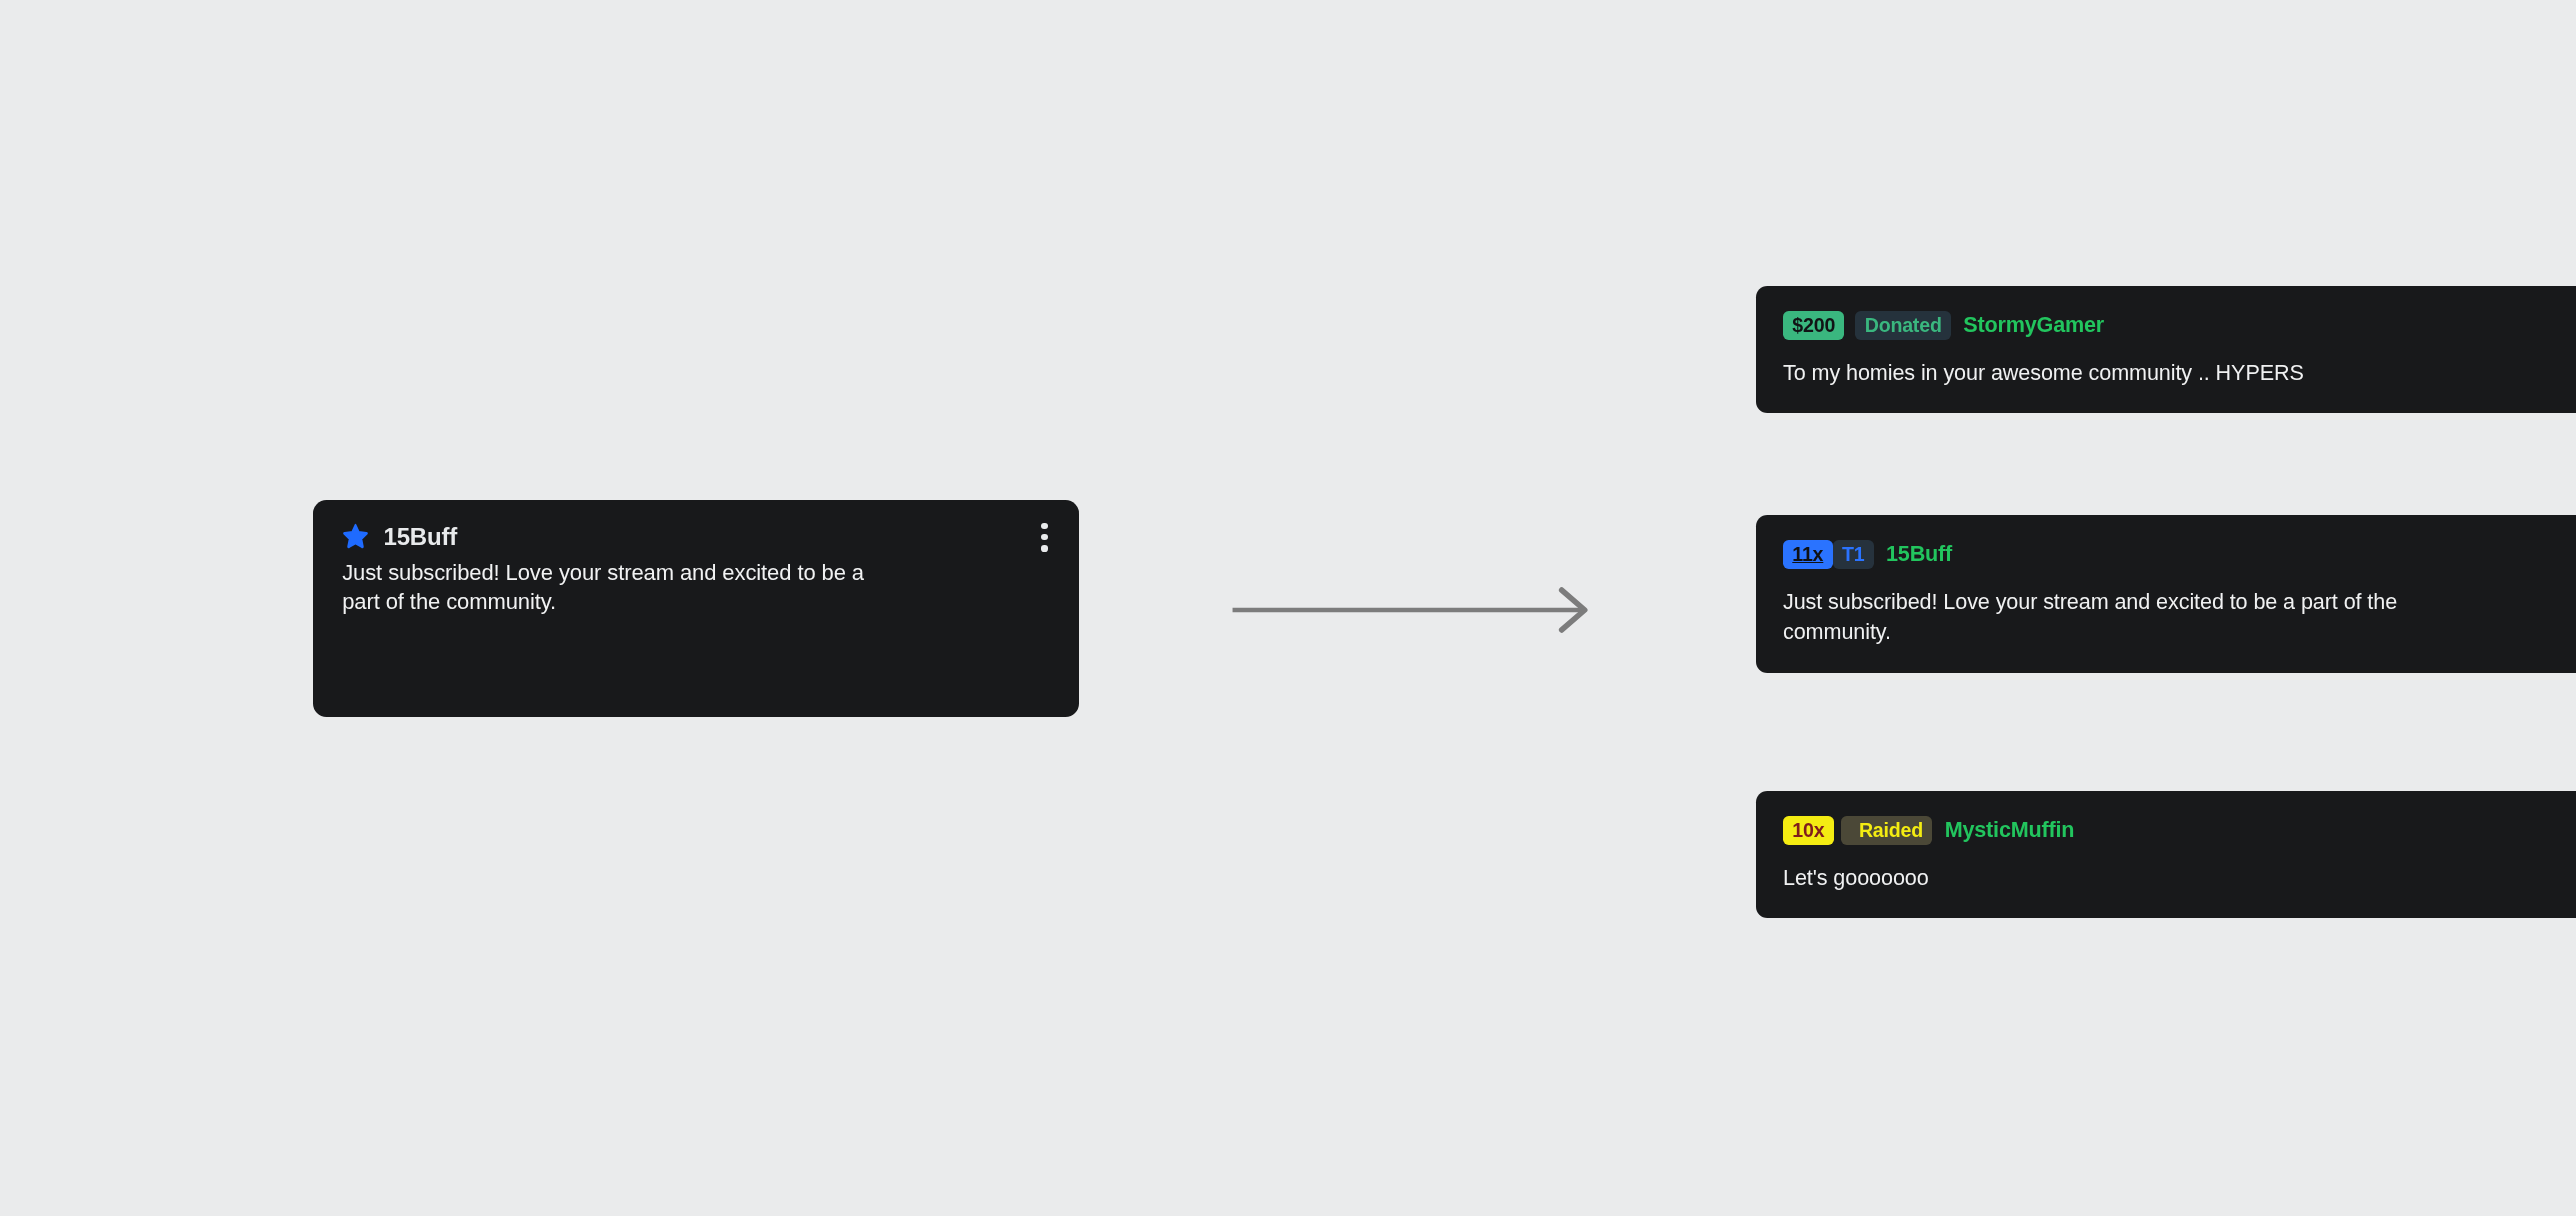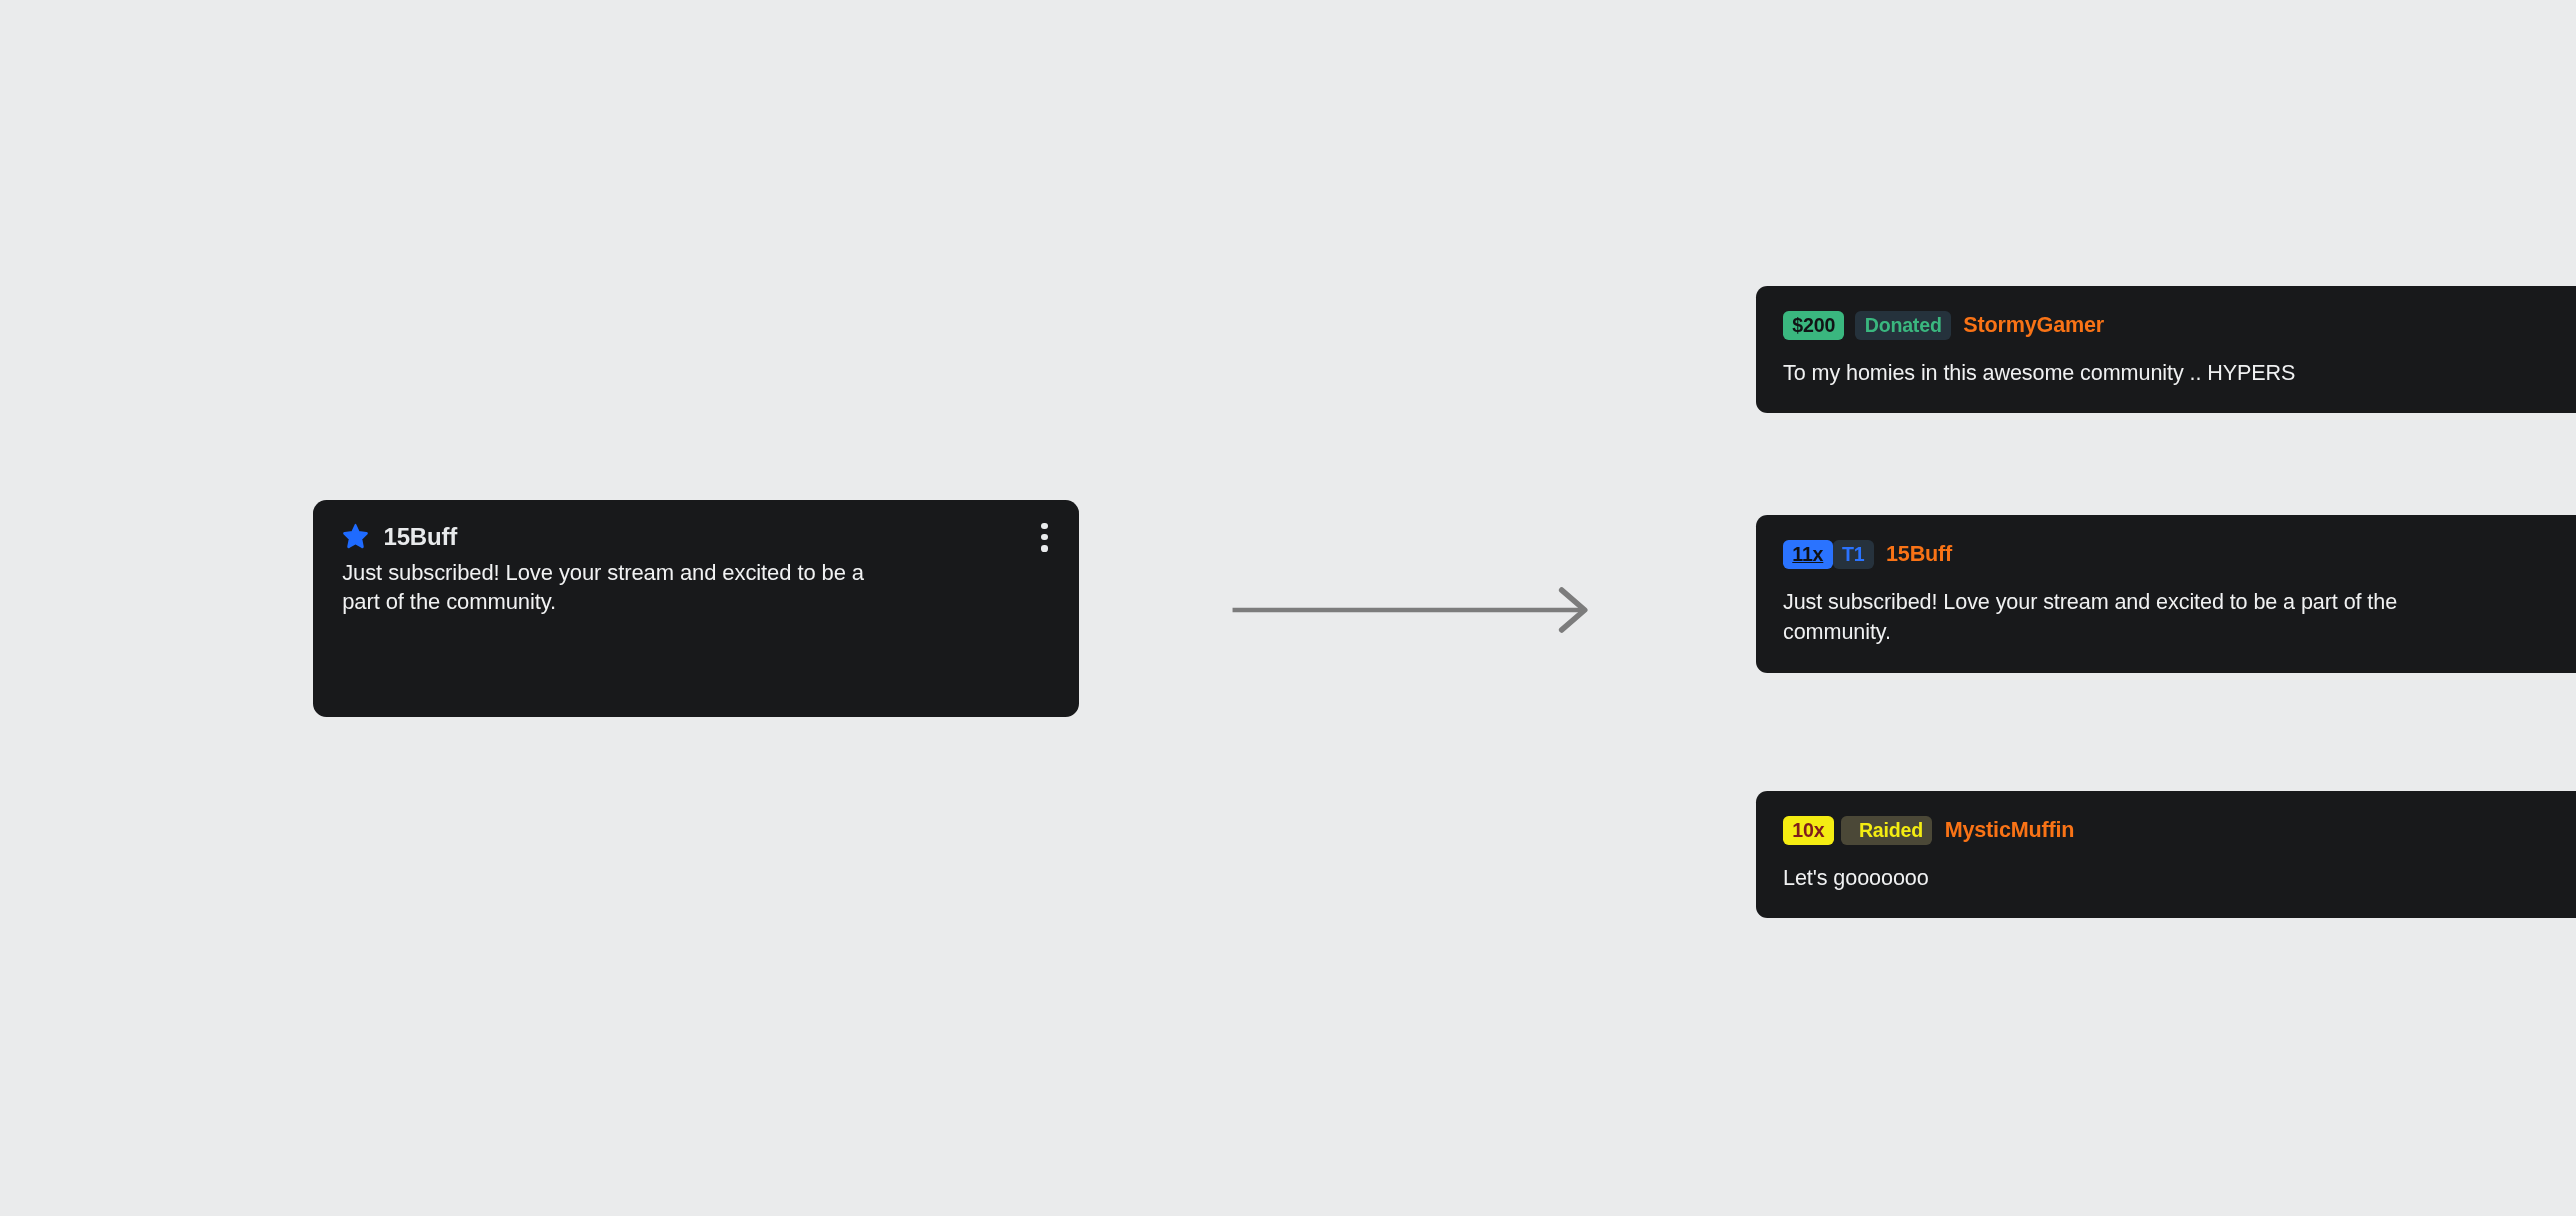--- a/index.html
+++ b/index.html
@@ -137,21 +137,21 @@
   .badge.count-sub   { background: #2a73ff; color: #101114; text-decoration: underline; }
   .badge.count-raid  { background: #f4ec12; color: #7f1d1d; }
 
   .badge.type-donated { background: #25323c; color: #3ab77f; margin-left: 11px; }
   .badge.type-tier    { background: #26323d; color: #2a73ff; margin-left: 0; }
   .badge.type-raided  { background: #4b4837; color: #f4ec12; margin-left: 7.2px; padding-left: 18px; }
 
   .result-username {
     font-size: 21.6px;
     font-weight: bold;
-    color: #f97316;
+    color: #22c55e;
     margin-left: 12.4px;
     letter-spacing: -0.2px;
   }
   .result-message {
     margin-top: 17.5px;
     font-size: 21.6px;
     line-height: 1.42;
     color: #f0f1f2;
     letter-spacing: -0.1px;
     max-width: 675px;
@@ -185,21 +185,21 @@
   <polyline points="648,6 693,45 648,84" fill="none" stroke="#7c7c7c" stroke-width="11" stroke-linecap="round" stroke-linejoin="round"></polyline>
 </svg>
 
 <div class="result-card card-1">
   <div class="result-header">
     <span class="badge count-money">$200</span>
     <span class="badge type-donated">Donated</span>
     <span class="result-username">StormyGamer</span>
 
   </div>
-  <div class="result-message">To my homies in this awesome community .. HYPERS</div>
+  <div class="result-message">To my homies in your awesome community .. HYPERS</div>
 </div>
 
 <div class="result-card card-2">
   <div class="result-header">
     <span class="badge count-sub">11x</span>
     <span class="badge type-tier">T1</span>
     <span class="result-username">15Buff</span>
 
   </div>
   <div class="result-message">Just subscribed! Love your stream and excited to be a part of the community.</div>

